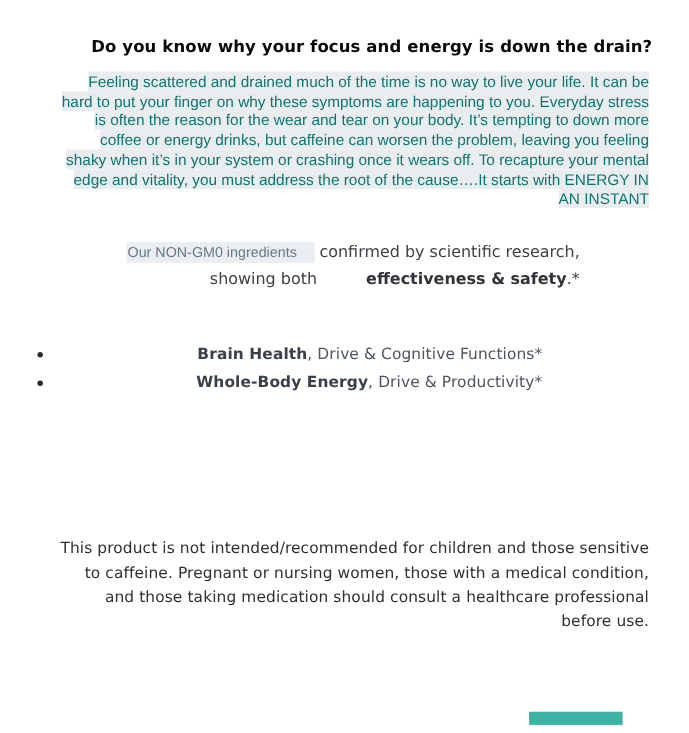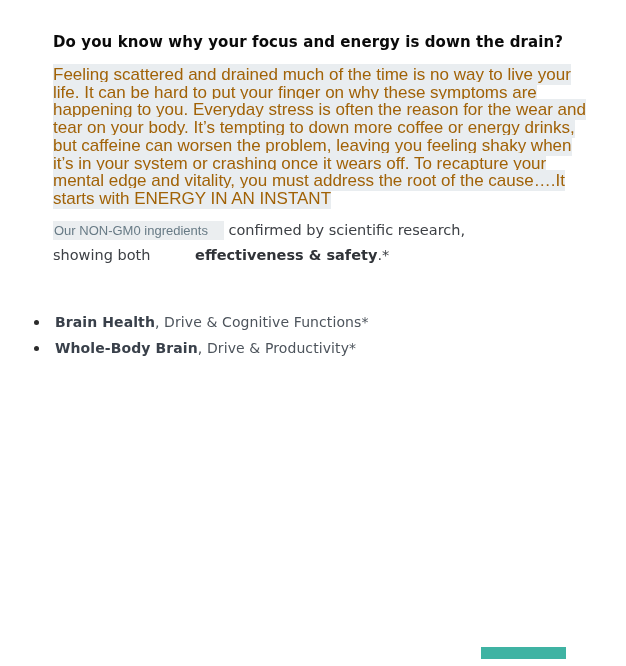--- a/index.html
+++ b/index.html
@@ -7,41 +7,42 @@
   body {
     width: 626px; height: 666px;
     background: #ffffff;
     font-family: "DejaVu Sans", sans-serif;
   }
   .page {
     position: relative;
     width: 626px; height: 666px;
     background: #ffffff;
     overflow: hidden;
+    text-align: right;
   }
   .heading {
     position: absolute;
     left: 53px; top: 33px;
     width: 540px;
     margin: 0;
     font-family: "DejaVu Sans", sans-serif;
     font-size: 15px;
     font-weight: bold;
     letter-spacing: 0.1px;
     color: #0a0a0a;
   }
   .intro {
     position: absolute;
     left: 53px; top: 66px;
     width: 537px;
     margin: 0;
     font-family: "Liberation Sans", sans-serif;
-    font-size: 17px;
+    font-size: 14px;
     line-height: 17.7px;
-    color: #a16207;
+    color: #0f766e;
   }
   .intro .hl {
     background: #e9edf0;
     padding: 1px 0;
   }
   .ingredients {
     position: absolute;
     left: 53px; top: 218px;
     width: 474px;
     margin: 0;
@@ -106,19 +107,20 @@
 <div class="page">
 
   <h1 class="heading">Do you know why your focus and energy is down the drain?</h1>
 
   <p class="intro"><span class="hl">Feeling scattered and drained much of the time is no way to live your life. It can be hard to put your finger on why these symptoms are happening to you. Everyday stress is often the reason for the wear and tear on your body.  It’s tempting to down more coffee or energy drinks, but caffeine can worsen the problem, leaving you feeling shaky when it’s in your system or crashing once it wears off. To recapture your mental edge and vitality, you must address the root of the cause….It starts with ENERGY IN AN INSTANT</span></p>
 
   <p class="ingredients"><span class="hl-small">Our NON-GM0 ingredients</span><span> confirmed by scientific research, showing both </span><b>effectiveness &amp; safety</b><span>.*</span></p>
 
   <ul class="benefits">
     <li><span class="dot"></span><b>Brain Health</b><span>, Drive &amp; Cognitive Functions*</span></li>
-    <li><span class="dot"></span><b>Whole-Body Brain</b><span>, Drive &amp; Productivity*</span></li>
+    <li><span class="dot"></span><b>Whole-Body Energy</b><span>, Drive &amp; Productivity*</span></li>
   </ul>
 
+  <p class="disclaimer">This product is not intended/recommended for children and those sensitive to caffeine. Pregnant or nursing women, those with a medical condition, and those taking medication should consult a healthcare professional before use.</p>
 
   <div class="accent-bar"></div>
 
 </div>
 
 </body></html>

